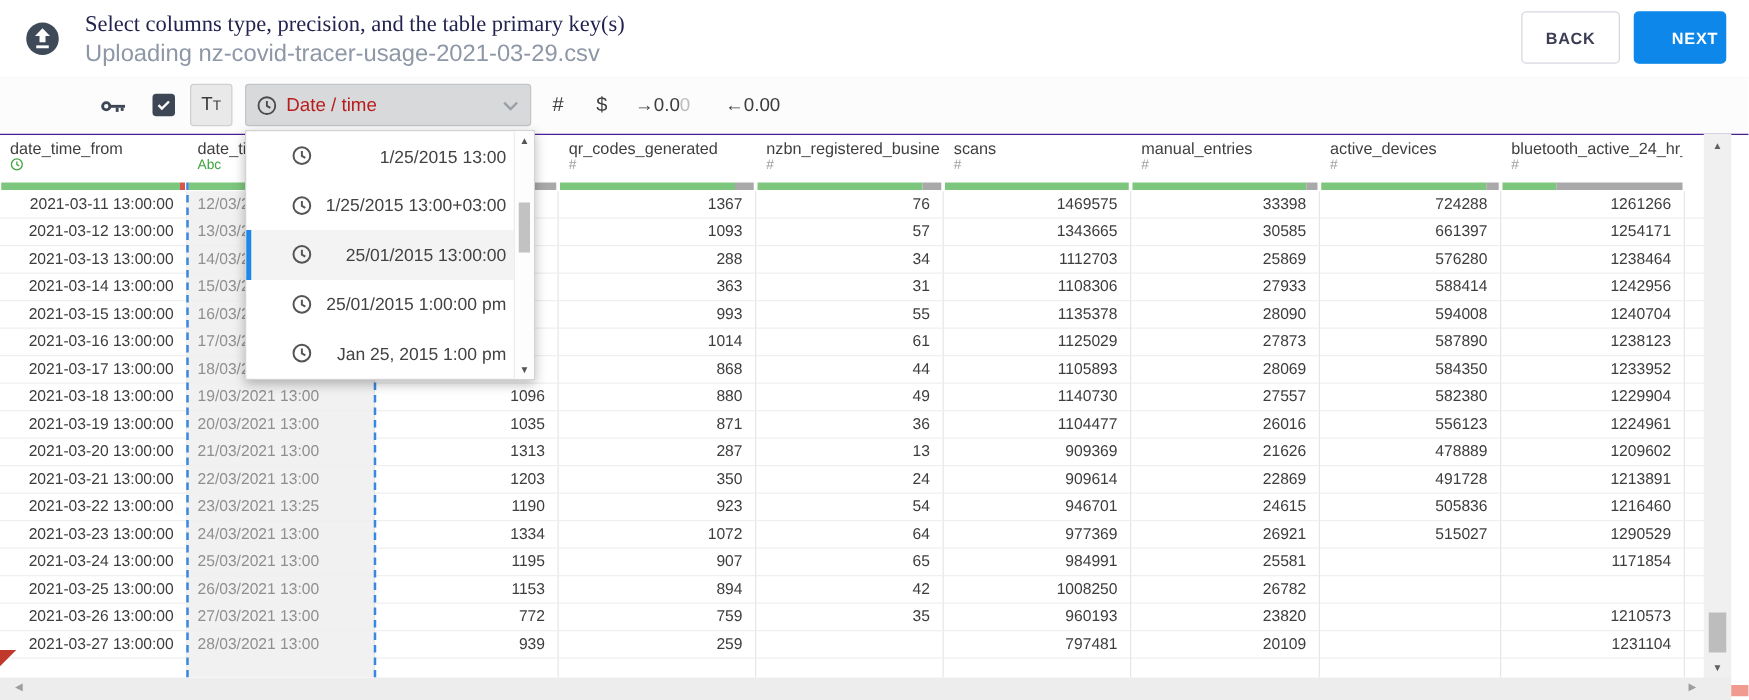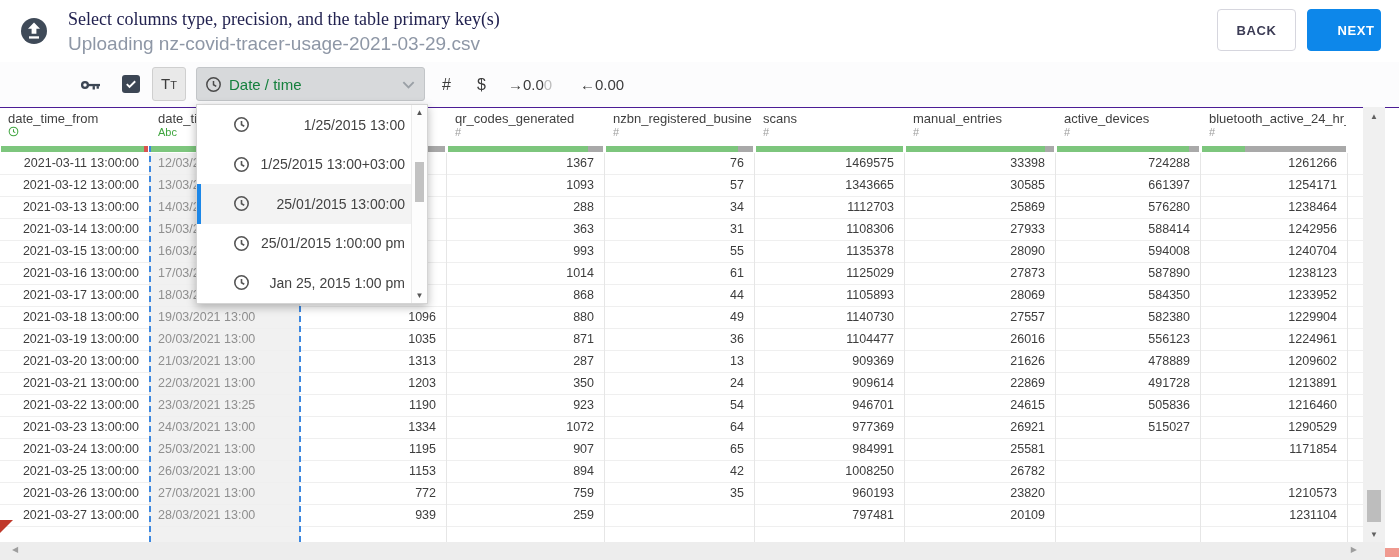--- a/index.html
+++ b/index.html
@@ -21,21 +21,21 @@
   .tb{position:absolute;top:0;height:45px;display:flex;align-items:center;color:#3c3c3c;}
   .key-btn{left:78px;}
   .cbx{position:absolute;left:122px;top:13px;width:18px;height:18px;background:#3c4654;
        border-radius:3px;display:flex;align-items:center;justify-content:center;}
   .tt-btn{position:absolute;left:152px;top:5px;width:34px;height:34px;background:#e9e9e9;
           border:1px solid #cfcfcf;border-radius:3px;text-align:center;line-height:32px;
           color:#3c3c3c;font-size:15px;box-sizing:border-box;}
   .tt-small{font-size:11px;}
   .type-select{position:absolute;left:196px;top:5px;width:229px;height:34px;background:#d7d9db;
                border:1px solid #c2c5c8;border-radius:3px;box-sizing:border-box;display:flex;
-               align-items:center;padding:0 8px;color:#15803d;font-size:15px;cursor:pointer;}
+               align-items:center;padding:0 8px;color:#b91c1c;font-size:15px;cursor:pointer;}
   .type-select .lbl{margin-left:7px;flex:1;}
   .tb-sym{font-size:16px;}
   .sym-hash{left:442px;}
   .sym-dollar{left:477px;}
   .sym-adddec{left:508px;font-size:15px;}
   .sym-remdec{left:580px;font-size:15px;}
   .faded{color:#bcbcbc;}
   
   .grid{position:absolute;left:0;top:107px;width:1385px;height:435px;overflow:hidden;}
   .col{position:absolute;top:0;height:435px;box-sizing:border-box;}

